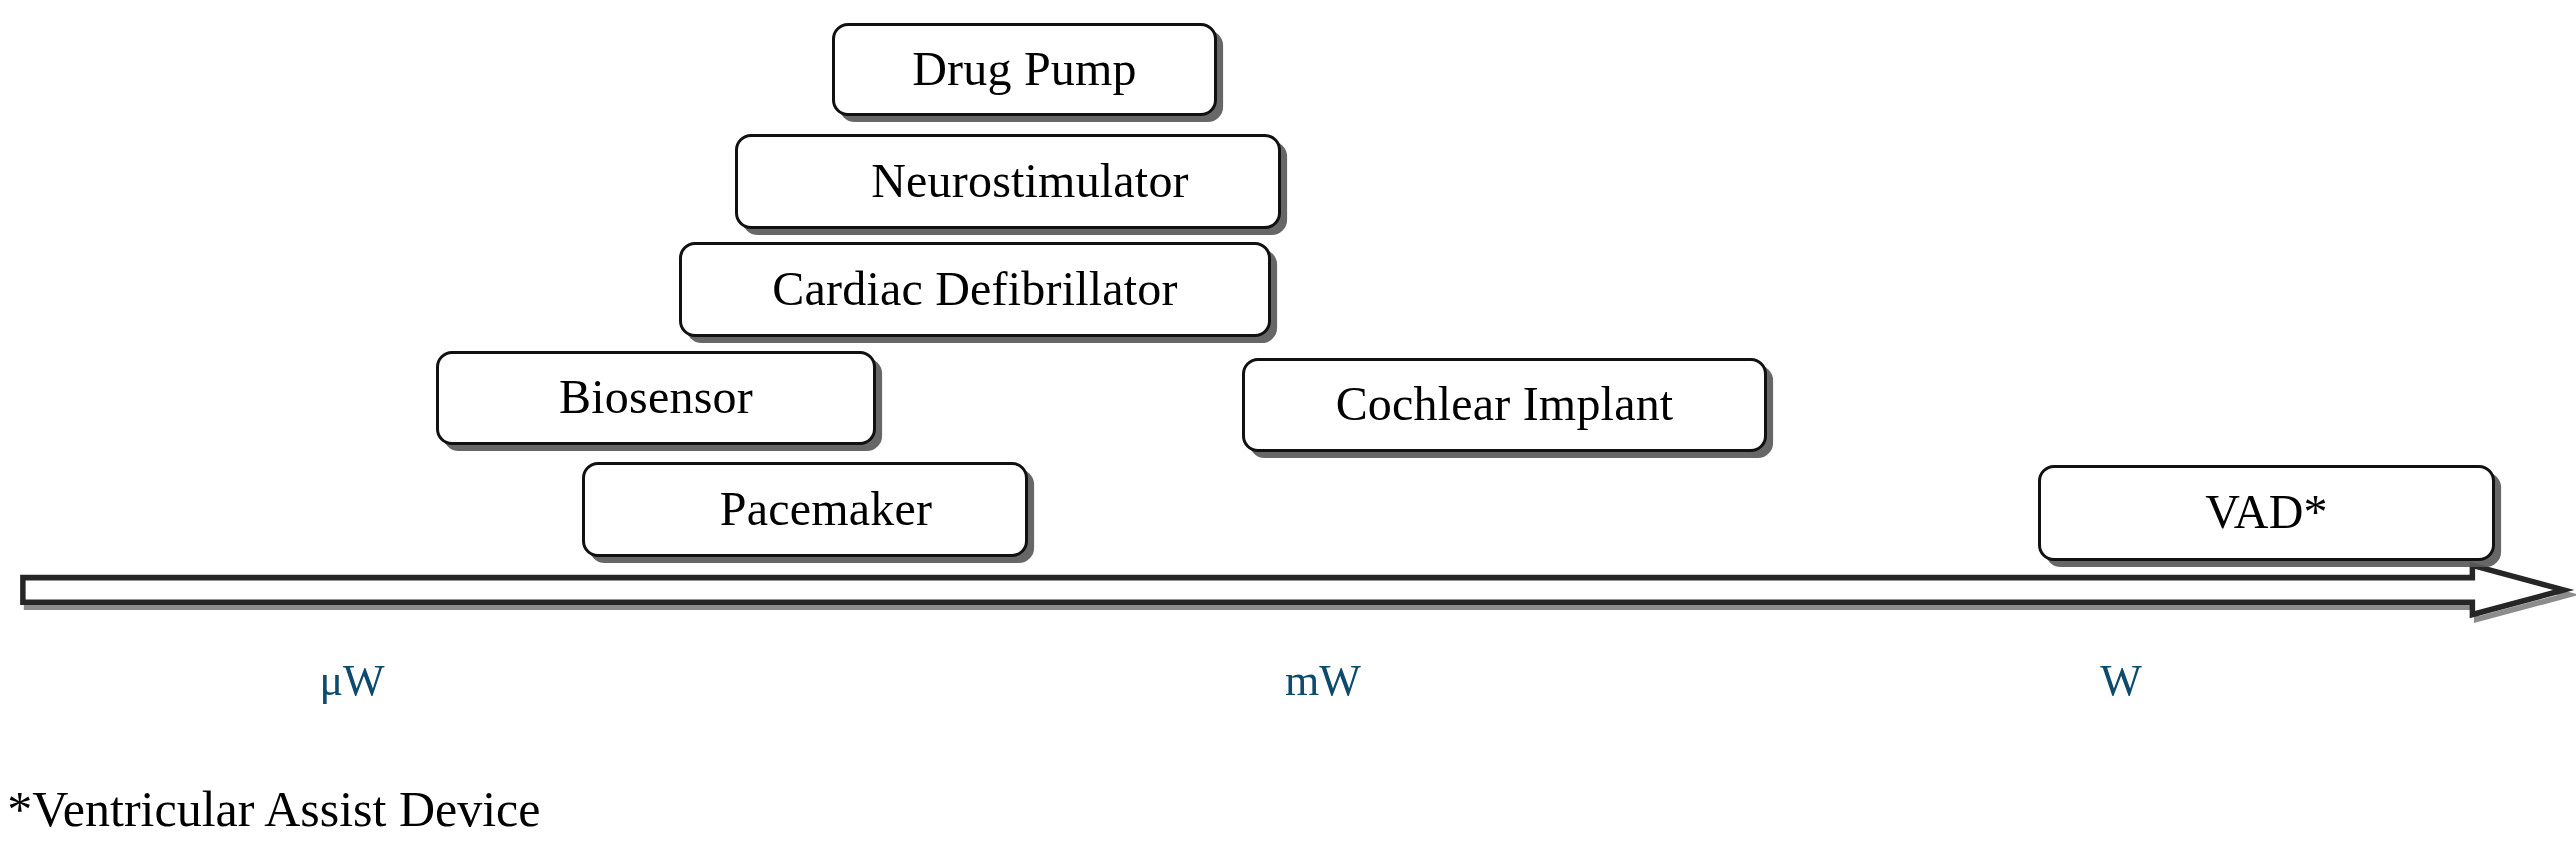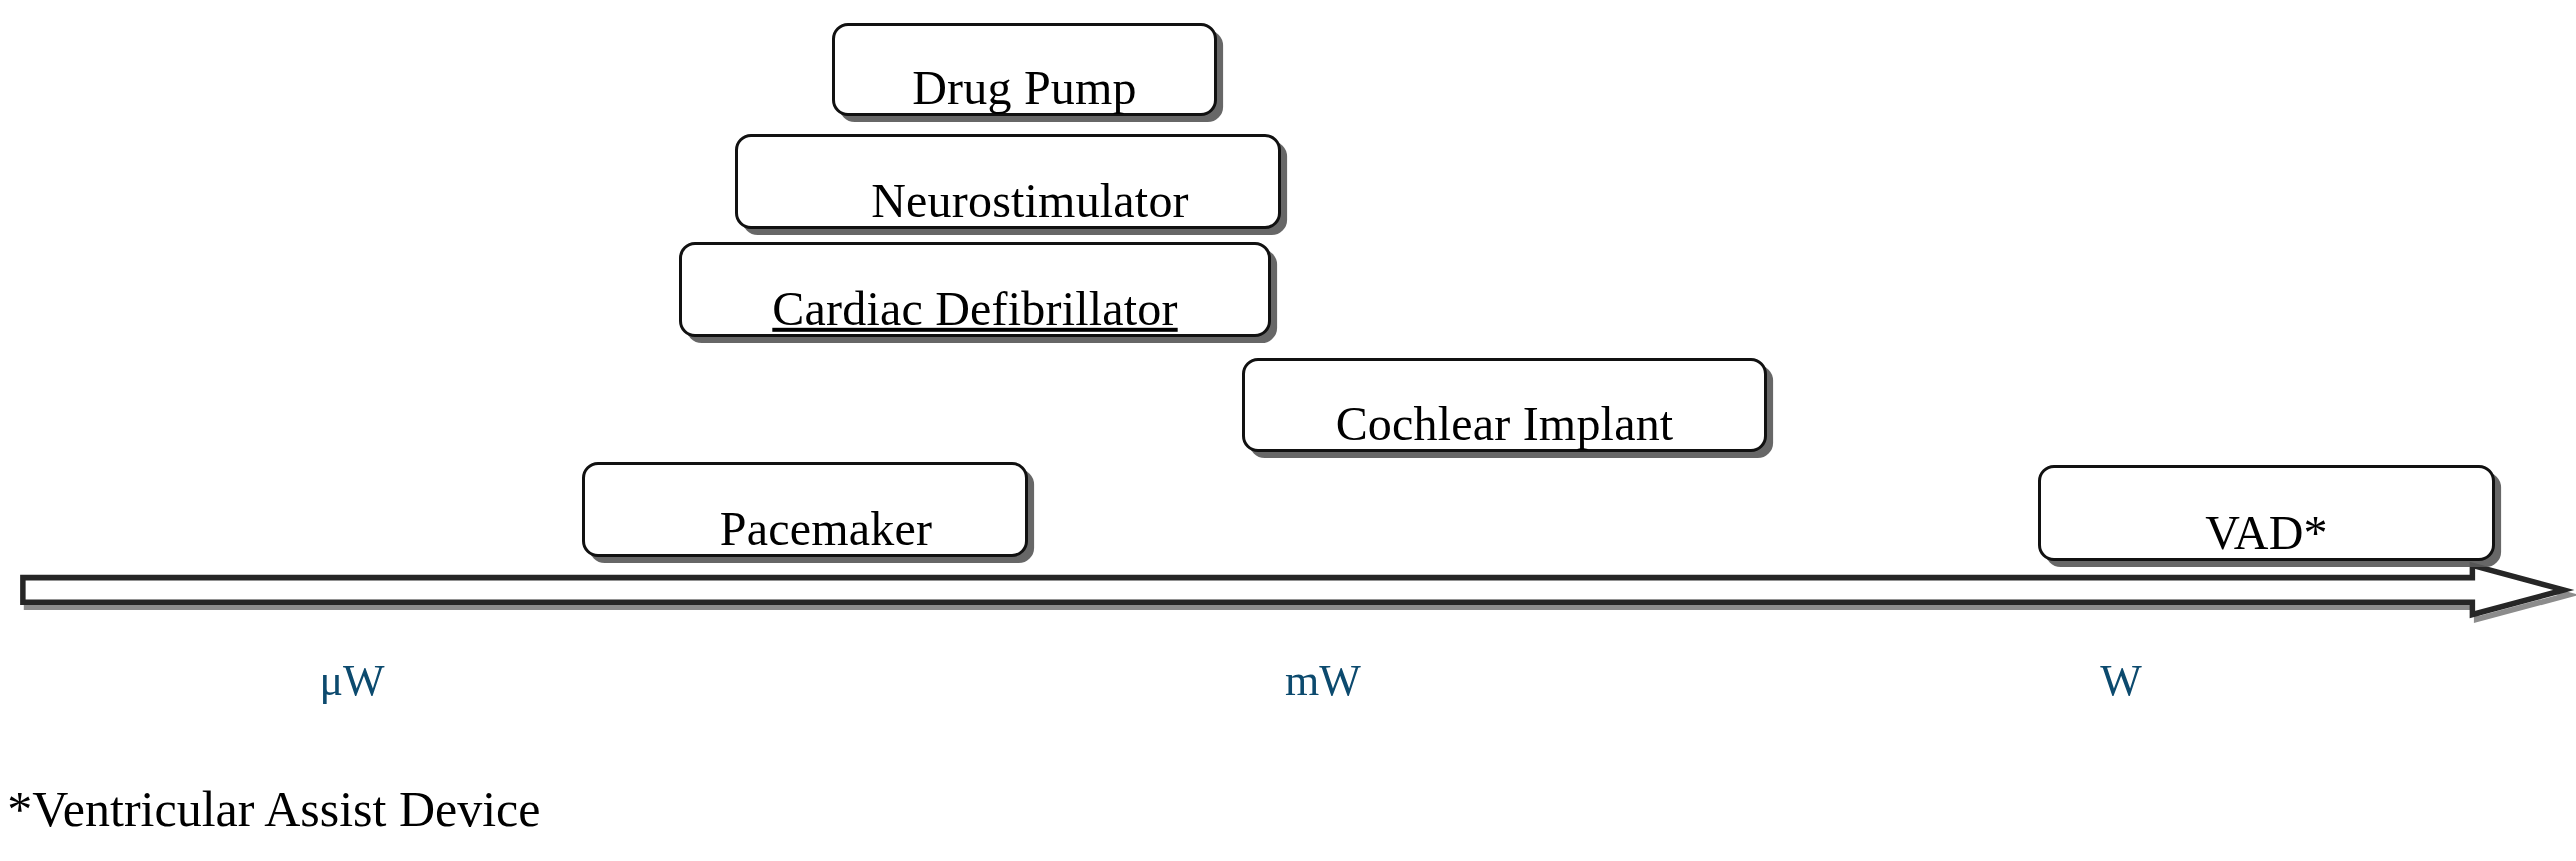--- a/index.html
+++ b/index.html
@@ -25,21 +25,21 @@
   }
 
   
   .device-box {
     position: absolute;
     box-sizing: border-box;
     background: #ffffff;
     border: 3px solid #111111;
     border-radius: 16px;
     display: flex;
-    align-items: flex-end;
+    align-items: center;
     justify-content: center;
     
     box-shadow: 6.7px 6.7px 0 -0.6px rgba(90,90,90,0.92);
     z-index: 5;
   }
   .device-label {
     font-size: 48px;
     line-height: 1;
     letter-spacing: 0.2px;
     white-space: nowrap;
@@ -93,24 +93,27 @@
 <div id="diagram">
 
   <div class="device-box" style="left:832px; top:23px; width:385px; height:93px;">
     <span class="device-label">Drug Pump</span>
   </div>
 
   <div class="device-box" style="left:735px; top:134px; width:546px; height:95px;padding-left:44px;">
     <span class="device-label">Neurostimulator</span>
   </div>
 
-  <div class="device-box" style="left:679px; top:242px; width:592px; height:95px;text-decoration:underline;">
+  <div class="device-box" style="left:679px; top:242px; width:592px; height:95px;">
     <span class="device-label">Cardiac Defibrillator</span>
   </div>
 
+  <div class="device-box" style="left:436px; top:351px; width:440px; height:94px;">
+    <span class="device-label">Biosensor</span>
+  </div>
 
   <div class="device-box" style="left:1242px; top:358px; width:525px; height:94px;">
     <span class="device-label">Cochlear Implant</span>
   </div>
 
   <div class="device-box" style="left:582px; top:462px; width:446px; height:95px;padding-left:42px;">
     <span class="device-label">Pacemaker</span>
   </div>
 
 

